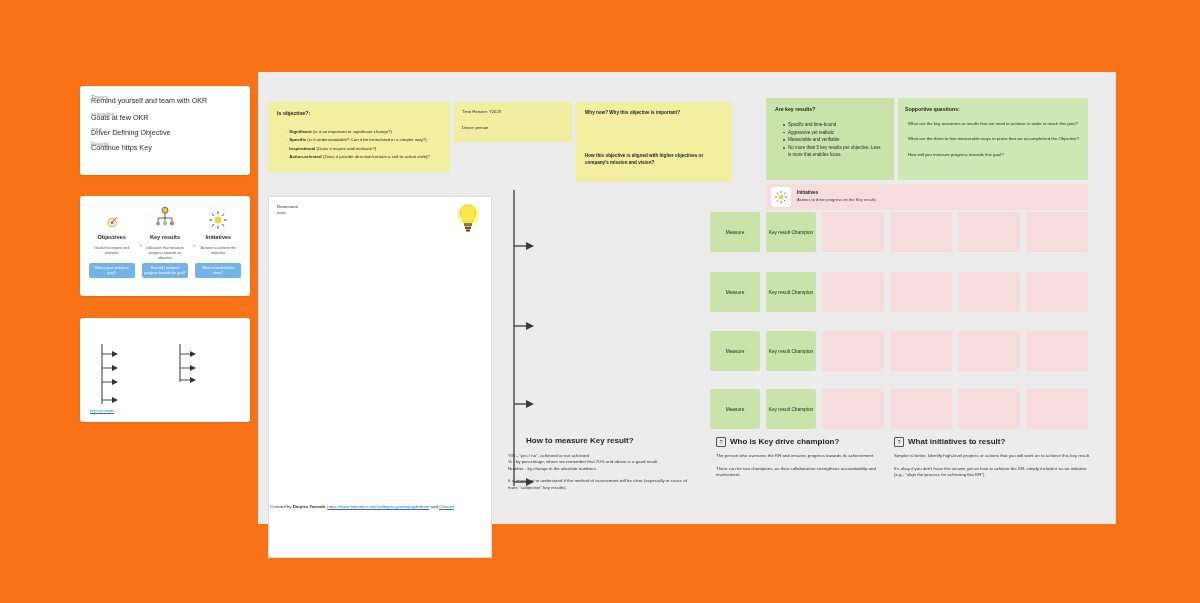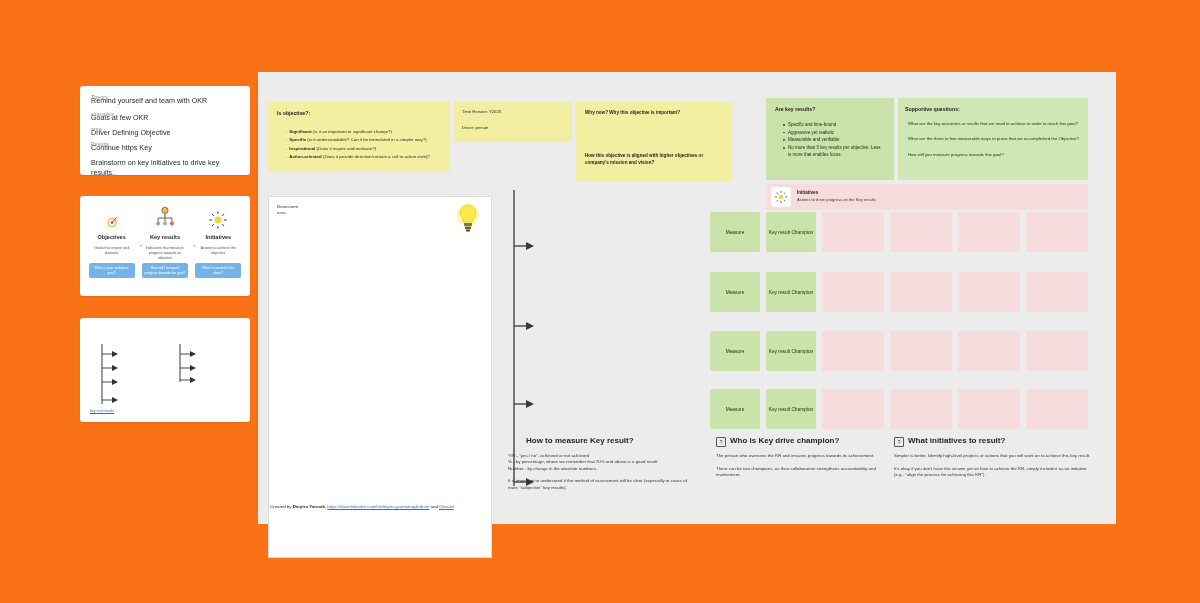--- a/index.html
+++ b/index.html
@@ -225,21 +225,21 @@
     line-height: 7px;
     color: #23301a;
   }
   .cell.measure { left: 0; width: 50px; background: #c9e3ab; }
   .cell.champ   { left: 56px; width: 50px; background: #c9e3ab; }
   .cell.pink    { width: 62px; background: #f6dcdc; }
 
   
   .explain { position: absolute; }
   .ex-head {
-    display: flex; align-items: center; gap: 4px;
+    display: flex; align-items: flex-end; gap: 4px;
     margin-bottom: 6px;
   }
   .ex-qmark {
     width: 8px; height: 8px; flex: 0 0 8px;
     border: 1px solid #555;
     border-radius: 1px;
     font-size: 5.5px;
     line-height: 8px;
     text-align: center;
     color: #333;
@@ -280,24 +280,20 @@
         <span class="lct-sub">examples</span>
         <span>Goals at few OKR</span>
       </div>
       <div class="lct-line">
         <span class="lct-sub">area</span>
         <span>Driver Defining Objective</span>
       </div>
       <div class="lct-line">
         <span class="lct-sub">Results</span>
         <span>Continue https Key</span>
-      </div>
-      <div class="lct-line">
-        <span class="lct-sub"></span>
-        <span>Brainstorm on key initiatives to drive key results.</span>
       </div>
     </div>
   </div>
 
   <div class="card abs" id="left-card-okr">
     <div class="okr-cols">
       <div class="okr-col">
         <div class="okr-icon">
           <svg width="16" height="16" viewBox="0 0 24 24">
             <circle cx="12" cy="13" r="6" fill="none" stroke="#e8b63a" stroke-width="2"></circle>

